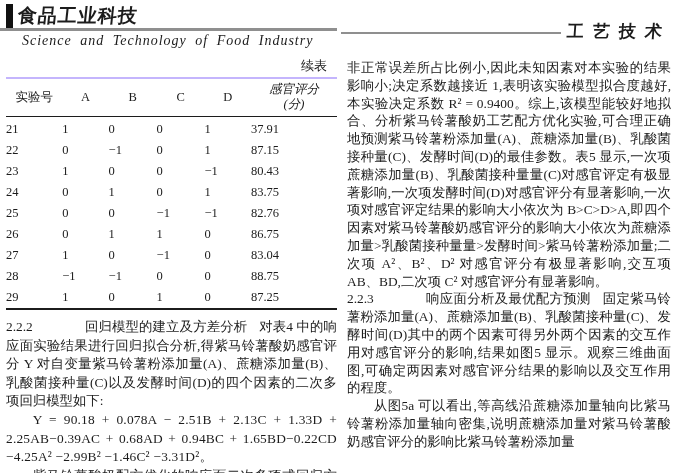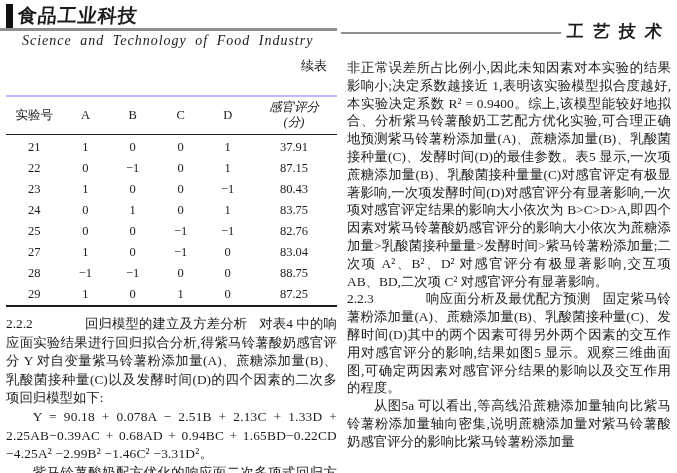--- a/index.html
+++ b/index.html
@@ -32,36 +32,36 @@
     font-weight: 700; font-size: 17px; letter-spacing: 9px; white-space: nowrap;
     transform: skewX(-4deg);
   }
 
   
   .columns { display: flex; padding: 0 6px 0 6px; }
   .col-left  { width: 331px; margin-right: 10px; }
   .col-right { width: 324px; padding-top: 5px; }
 
   
-  .cont-label { text-align: right; padding-right: 10px; font-size: 13px; margin-top: 3px; margin-bottom: 20px; }
+  .cont-label { text-align: right; padding-right: 10px; font-size: 13px; margin-top: 3px; margin-bottom: 2px; }
   table.data {
     width: 100%;
     border-collapse: collapse;
     border-top: 2px solid #c4b5fd;
     border-bottom: 2px solid #1c1c1c;
     font-size: 12.5px;
   }
   table.data thead th {
     font-weight: 400;
     border-bottom: 1.2px solid #1c1c1c;
     padding: 3px 0 4px 0;
     text-align: center;
     line-height: 15px;
   }
-  table.data td { text-align: center; height: 21px; line-height: 21px; padding: 0; }
+  table.data td { height: 21px; line-height: 21px; padding: 0; }
   table.data tbody tr:first-child td { padding-top: 2px; }
   .w-no { width: 17%; } .w-a { width: 14%; } .w-b { width: 14.5%; }
   .w-c { width: 14.5%; } .w-d { width: 14%; } .w-score { width: 26%; font-style: italic; }
 
   
   .body-text { font-size: 13.4px; line-height: 18.6px; text-align: justify; text-justify: inter-character; }
   .col-right .body-text { line-height: 17.8px; }
   .left-section { margin-top: 8px; }
   .sec-num { margin-right: 16px; }
   .sec-title { margin-right: 12px; padding-left: 36px; }
@@ -135,20 +135,28 @@
             </tr>
           <tr>
               <td>25</td>
               <td>0</td>
               <td>0</td>
               <td>−1</td>
               <td>−1</td>
               <td>82.76</td>
             </tr>
           <tr>
+              <td>26</td>
+              <td>0</td>
+              <td>1</td>
+              <td>1</td>
+              <td>0</td>
+              <td>86.75</td>
+            </tr>
+          <tr>
               <td>27</td>
               <td>1</td>
               <td>0</td>
               <td>−1</td>
               <td>0</td>
               <td>83.04</td>
             </tr>
           <tr>
               <td>28</td>
               <td>−1</td>

